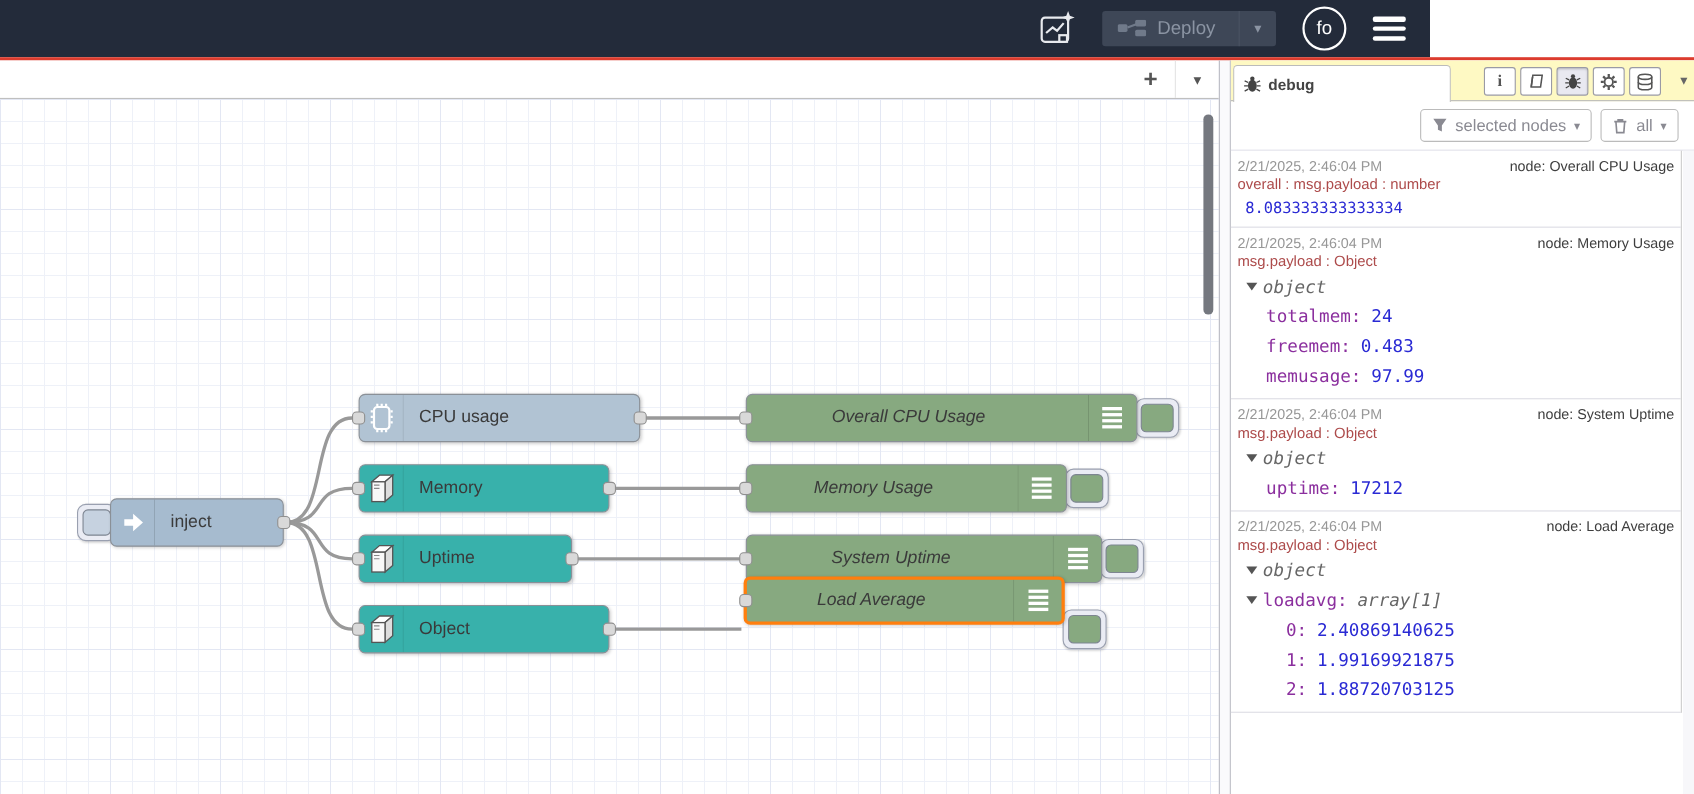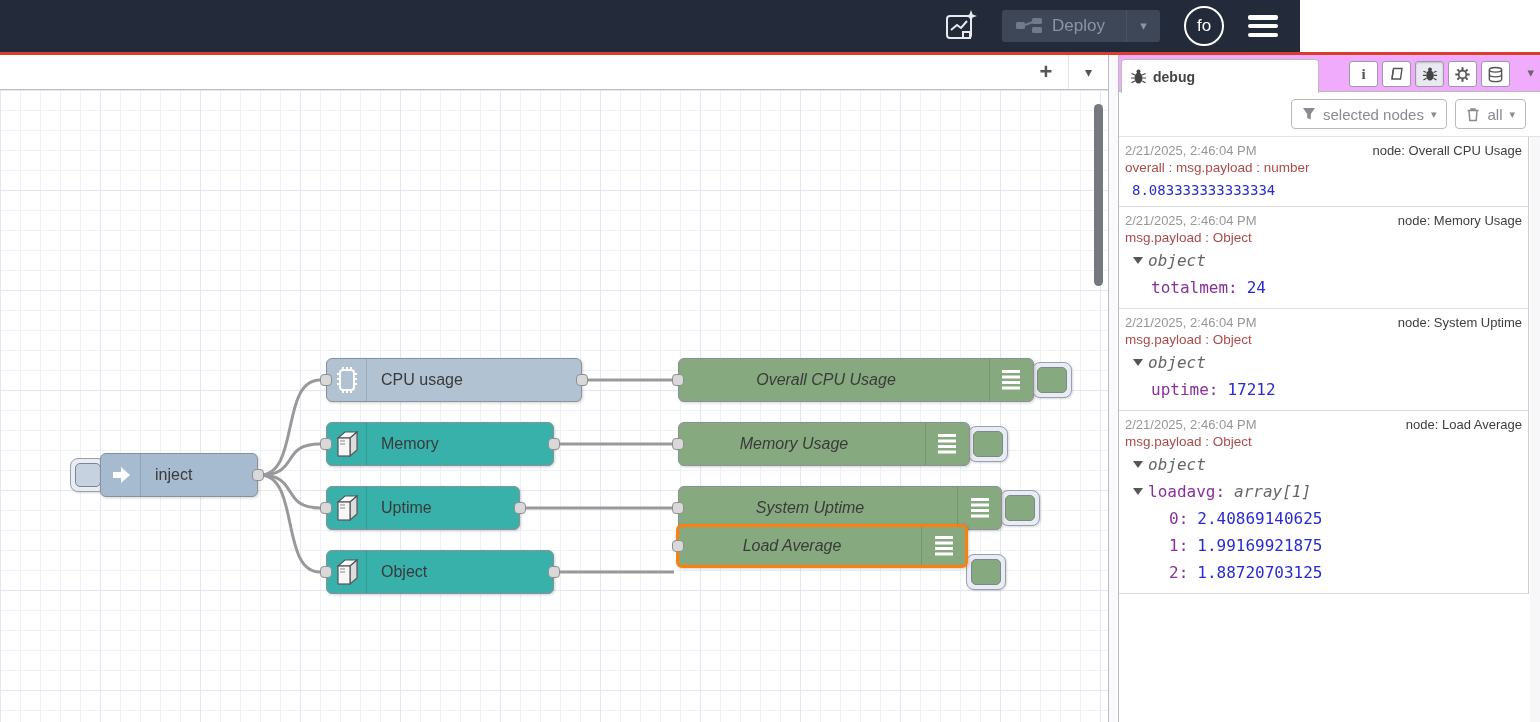--- a/index.html
+++ b/index.html
@@ -54,21 +54,21 @@
 
   .n-inject { background:var(--inject-node); }
   .n-cpu { background:var(--cpu-node); }
   .n-os { background:var(--os-node); }
   .n-debug { background:var(--debug-node); }
 
   
   .separator { position:absolute; left:1108px; top:55px; width:11px; height:667px; background:#fafafc;
                border-left:1px solid #b9bac3; border-right:1px solid #b9bac3; cursor:col-resize; }
   .sidebar { position:absolute; left:1119px; top:55px; width:421px; height:667px; background:#fff; }
-  .sb-tabs { position:relative; height:37px; background:#f0abfc; border-bottom:1px solid #bbb; }
+  .sb-tabs { position:relative; height:37px; background:#fef9c3; border-bottom:1px solid #bbb; }
   .sb-tab { position:absolute; left:2px; top:4px; width:198px; height:34px; background:#fff; border:1px solid #bbb;
             border-bottom:none; border-radius:4px 4px 0 0; display:flex; align-items:center; gap:6px; padding-left:8px; z-index:2; }
   .sb-tab-label { font-size:14px; font-weight:bold; color:#444; }
   .sb-icons { position:absolute; right:30px; top:6px; display:flex; gap:4px; }
   .sb-iconbtn { width:29px; height:26px; border:1px solid #9a9aa5; border-radius:3px; background:#fff;
                 display:flex; align-items:center; justify-content:center; cursor:pointer; }
   .sb-iconbtn.active { background:#e9e9f1; box-shadow:inset 0 1px 2px rgba(0,0,0,0.2); }
   .sb-tabcaret { position:absolute; right:6px; top:10px; color:#666; font-size:13px; cursor:pointer; }
 
   .sb-filterrow { height:45px; display:flex; align-items:center; justify-content:flex-end; gap:8px; padding-right:14px;
@@ -376,20 +376,28 @@
         </div>
         <div class="msg-prop">msg.payload : Object</div>
         <div class="tree-row mono ind1">
           <span class="t-caret"></span>
           <span class="t-type">object</span>
         </div>
         <div class="tree-row mono ind2">
           <span class="t-key">totalmem:</span>
           <span class="t-val">24</span>
         </div>
+        <div class="tree-row mono ind2">
+          <span class="t-key">freemem:</span>
+          <span class="t-val">0.483</span>
+        </div>
+        <div class="tree-row mono ind2">
+          <span class="t-key">memusage:</span>
+          <span class="t-val">97.99</span>
+        </div>
       </div>
 
       <div class="msg">
         <div class="msg-meta">
           <span class="msg-ts">2/21/2025, 2:46:04 PM</span>
           <span class="msg-src">node: System Uptime</span>
         </div>
         <div class="msg-prop">msg.payload : Object</div>
         <div class="tree-row mono ind1">
           <span class="t-caret"></span>

